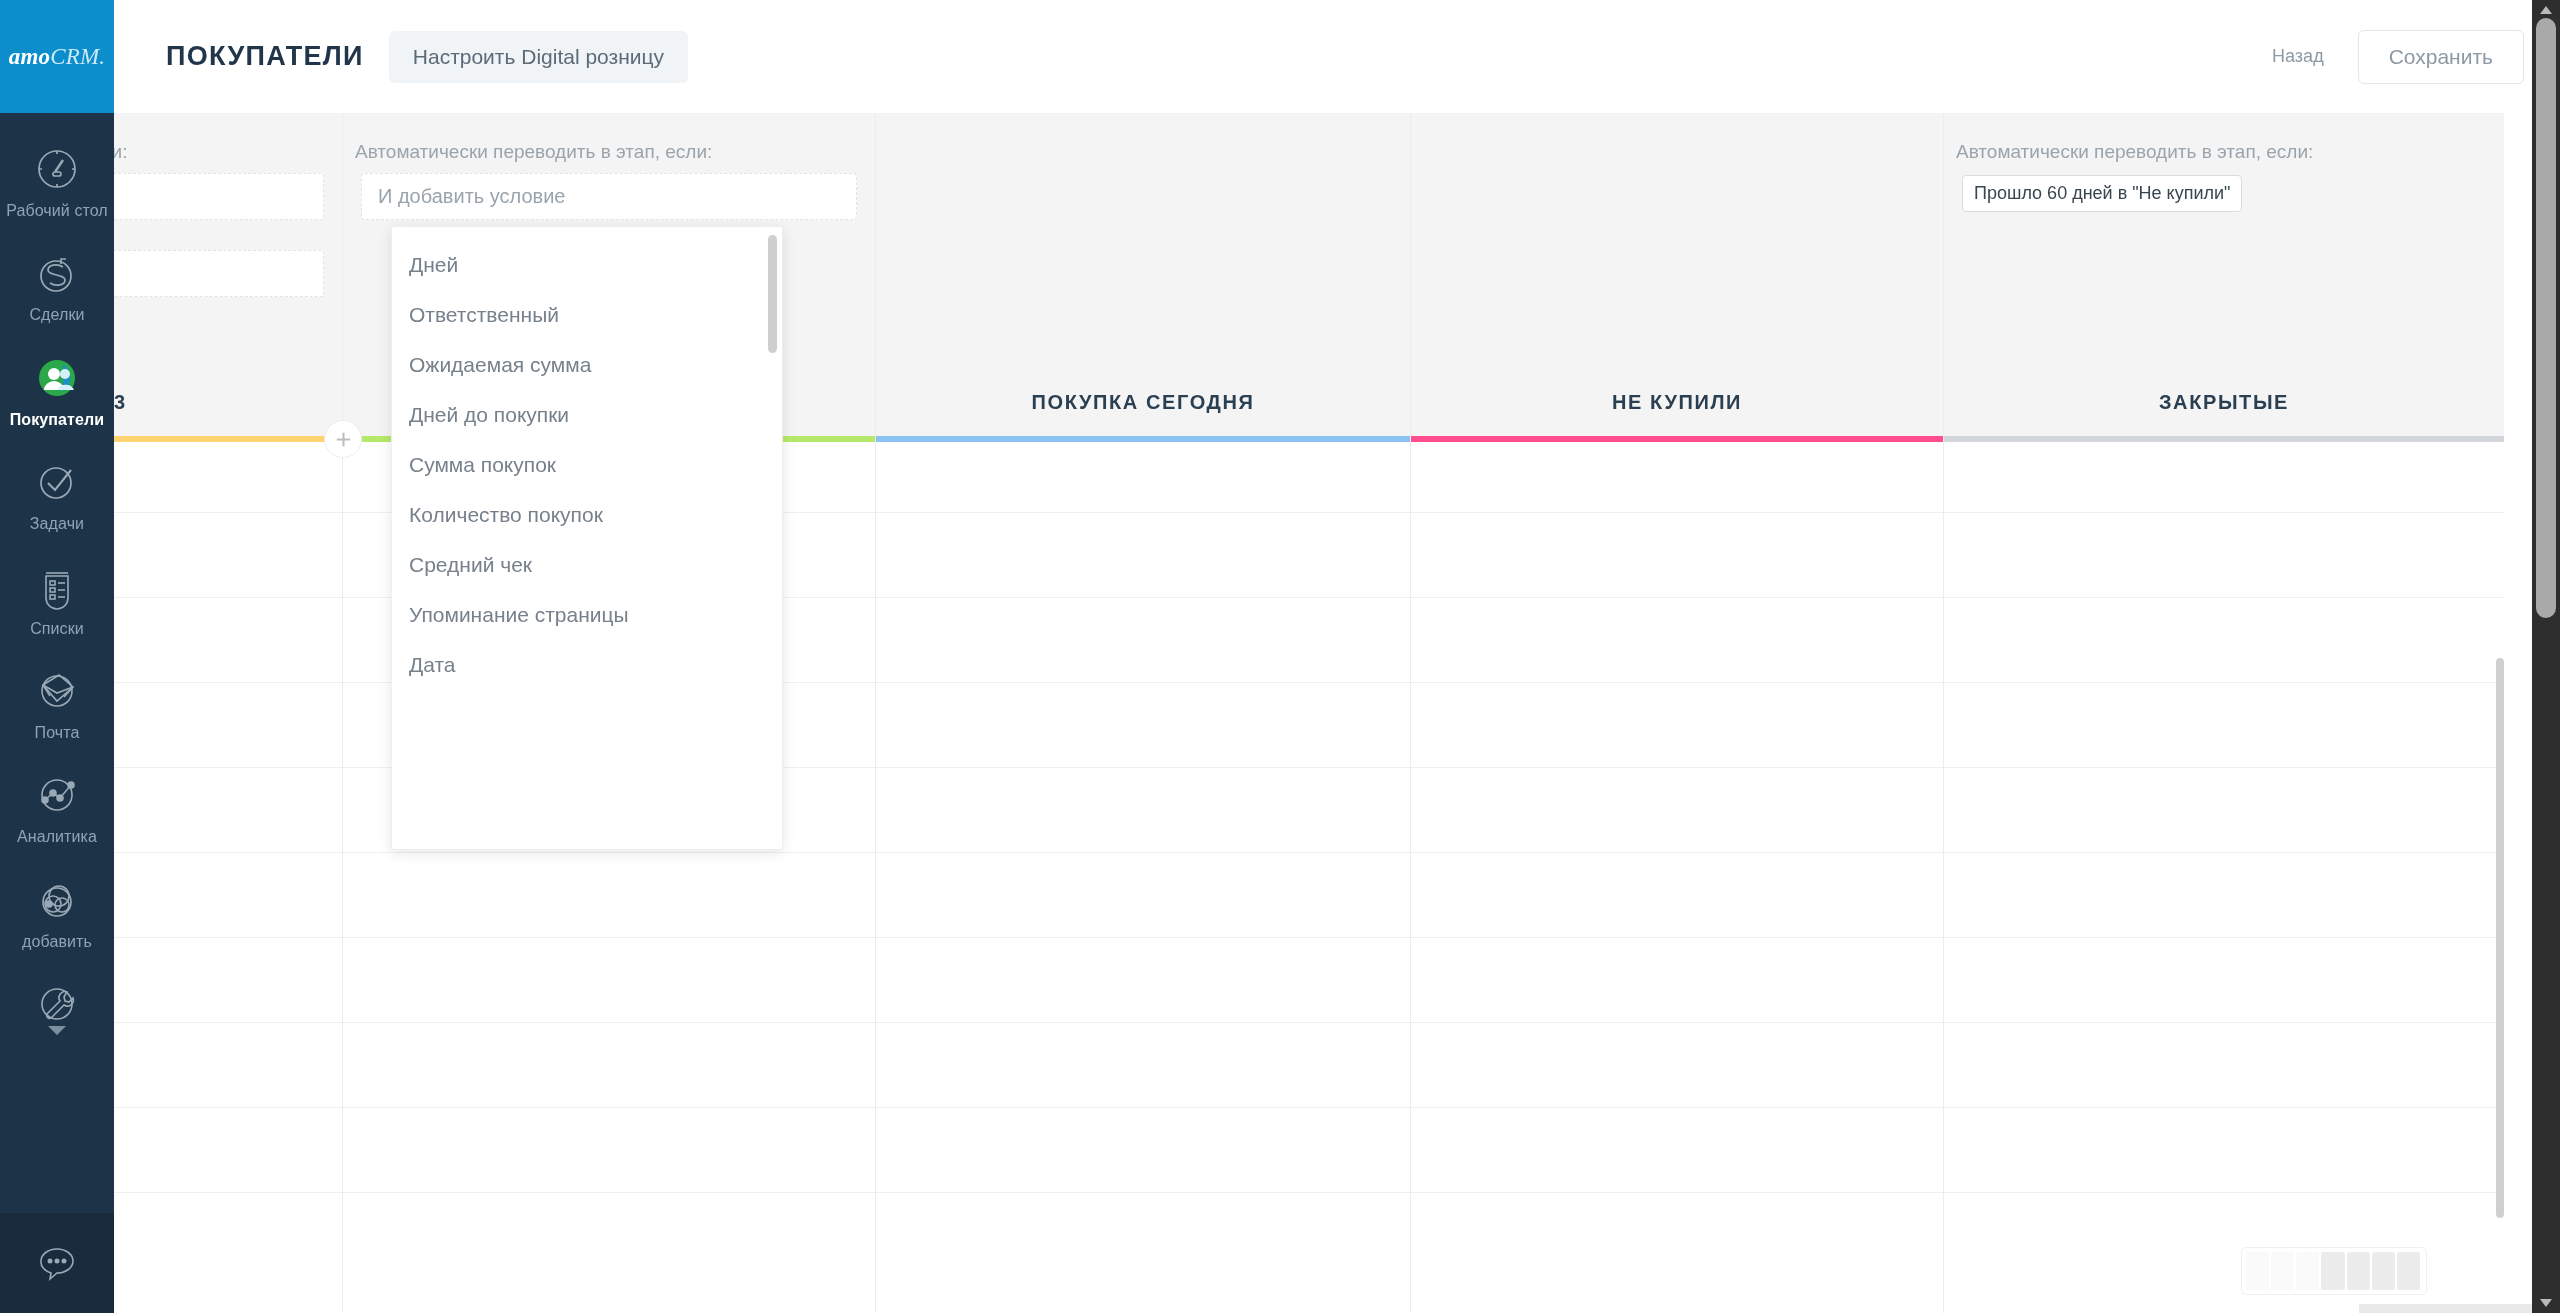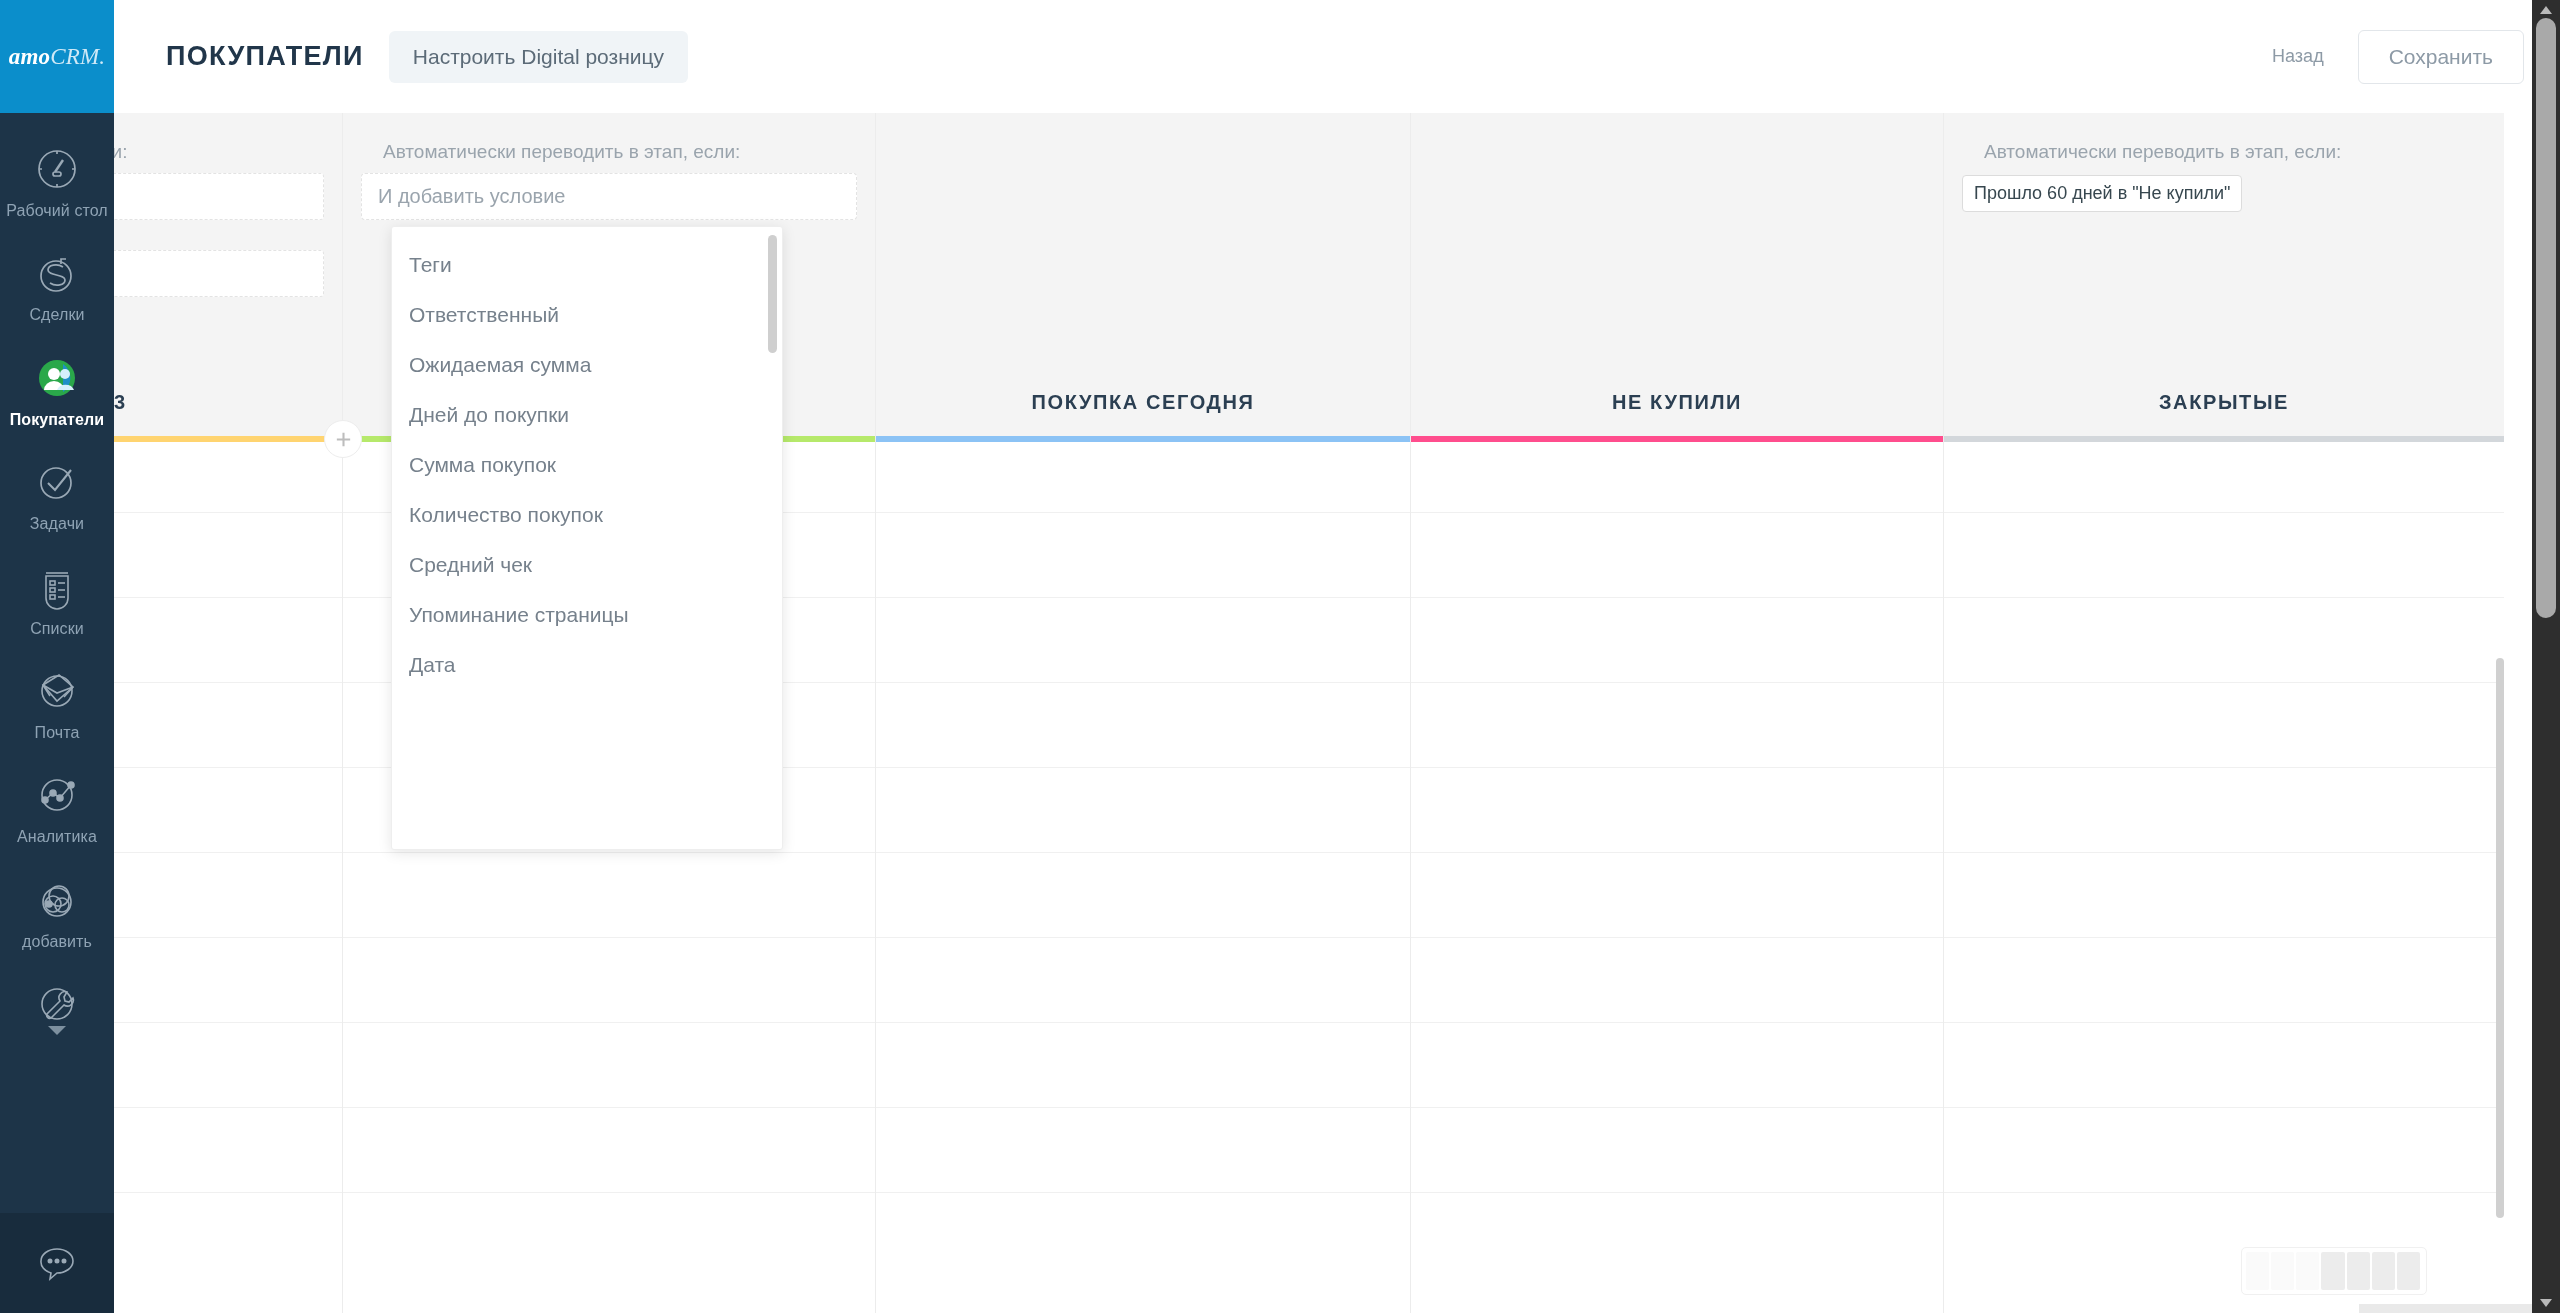--- a/index.html
+++ b/index.html
@@ -98,21 +98,21 @@
   .col {
     position: relative; height: 100%;
     border-right: 1px solid #ececec;
     display: flex; flex-direction: column;
   }
   .col-head {
     height: 323px; background: #f4f4f4;
     position: relative; flex: none;
   }
   .auto-label {
-    position: absolute; top: 28px; left: 40px;
+    position: absolute; top: 28px; left: 12px;
     font-size: 19px; color: #9aa4ad; white-space: nowrap;
   }
   .cond-input {
     position: absolute; top: 60px; left: 18px; right: 18px;
     height: 47px; background: #ffffff;
     border: 1px dashed #e3e3e3; border-radius: 4px;
     display: flex; align-items: center; padding-left: 16px;
     font-size: 20px; color: #9aa4ad;
   }
   .cond-input.blank { color: transparent; }
@@ -475,21 +475,21 @@
       <div class="mm-cell"></div>
       <div class="mm-cell on"></div>
       <div class="mm-cell on"></div>
       <div class="mm-cell on"></div>
       <div class="mm-cell on"></div>
     </div>
   </div>
 
   <div class="dropdown">
     <div class="dd-list">
-      <div class="dd-item">Теги</div>
+      <div class="dd-item">Дней</div>
       <div class="dd-item">Ответственный</div>
       <div class="dd-item">Ожидаемая сумма</div>
       <div class="dd-item">Дней до покупки</div>
       <div class="dd-item">Сумма покупок</div>
       <div class="dd-item">Количество покупок</div>
       <div class="dd-item">Средний чек</div>
       <div class="dd-item">Упоминание страницы</div>
       <div class="dd-item">Дата</div>
     </div>
     <div class="dd-scroll"></div>

